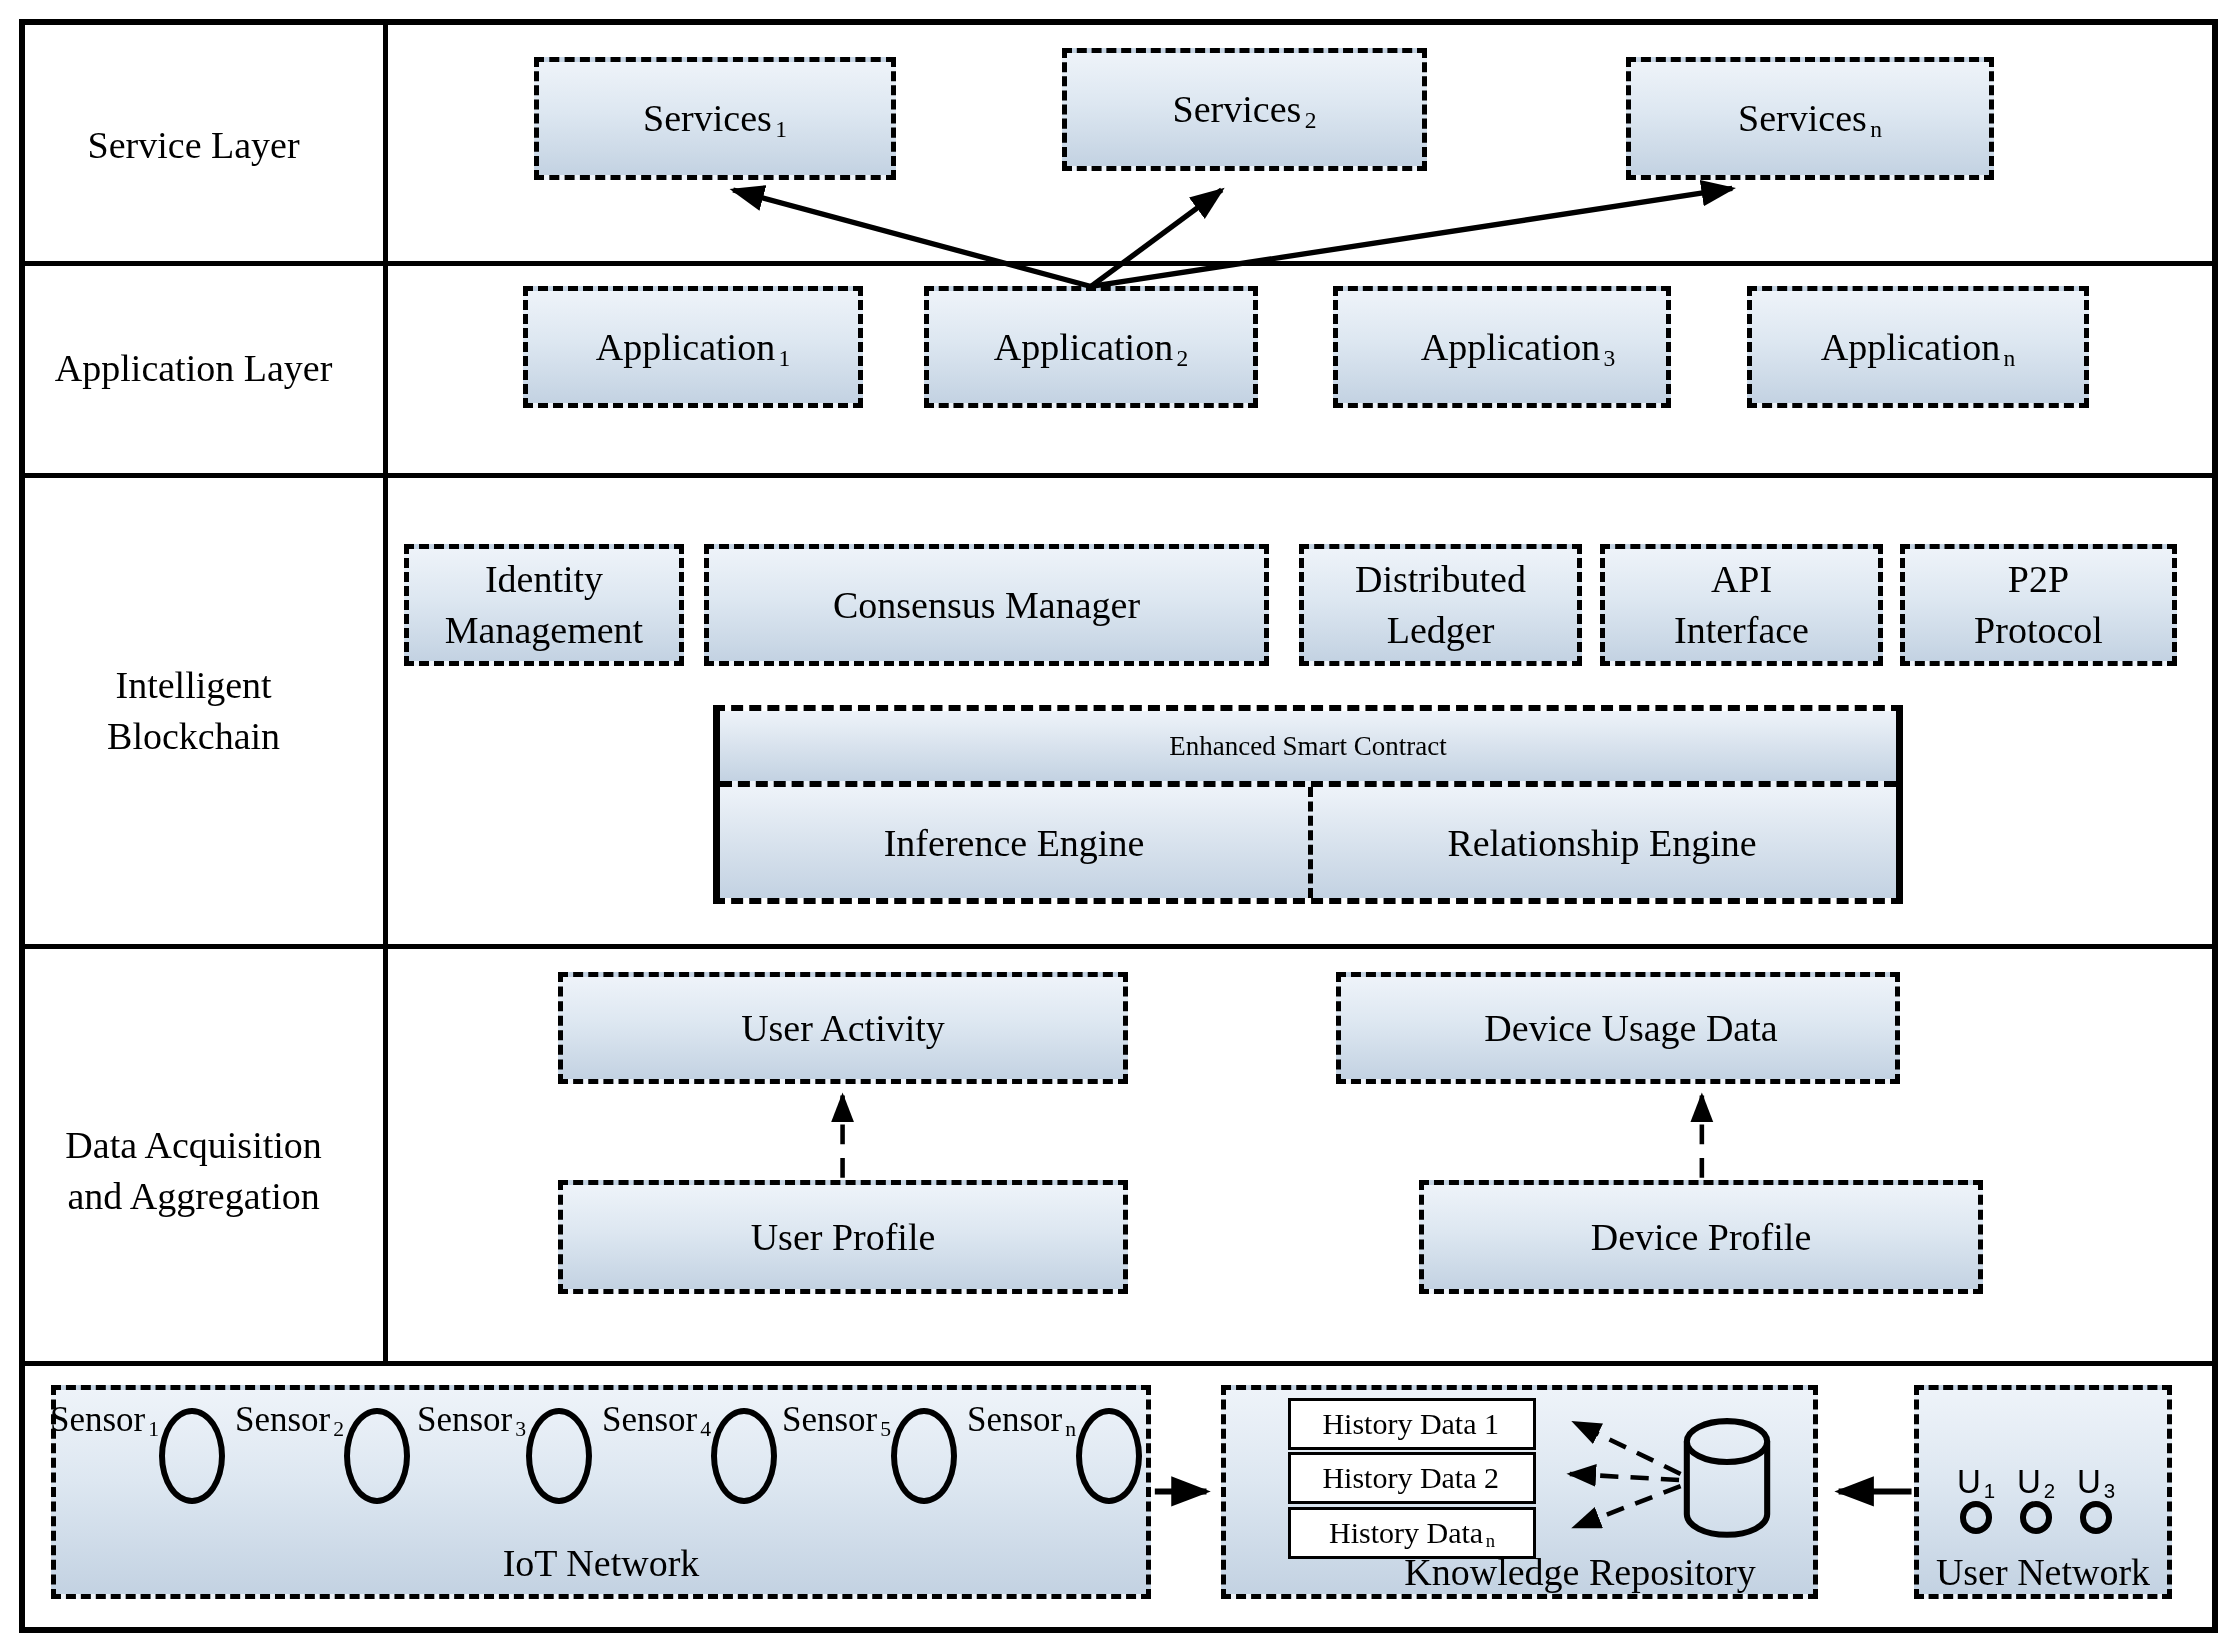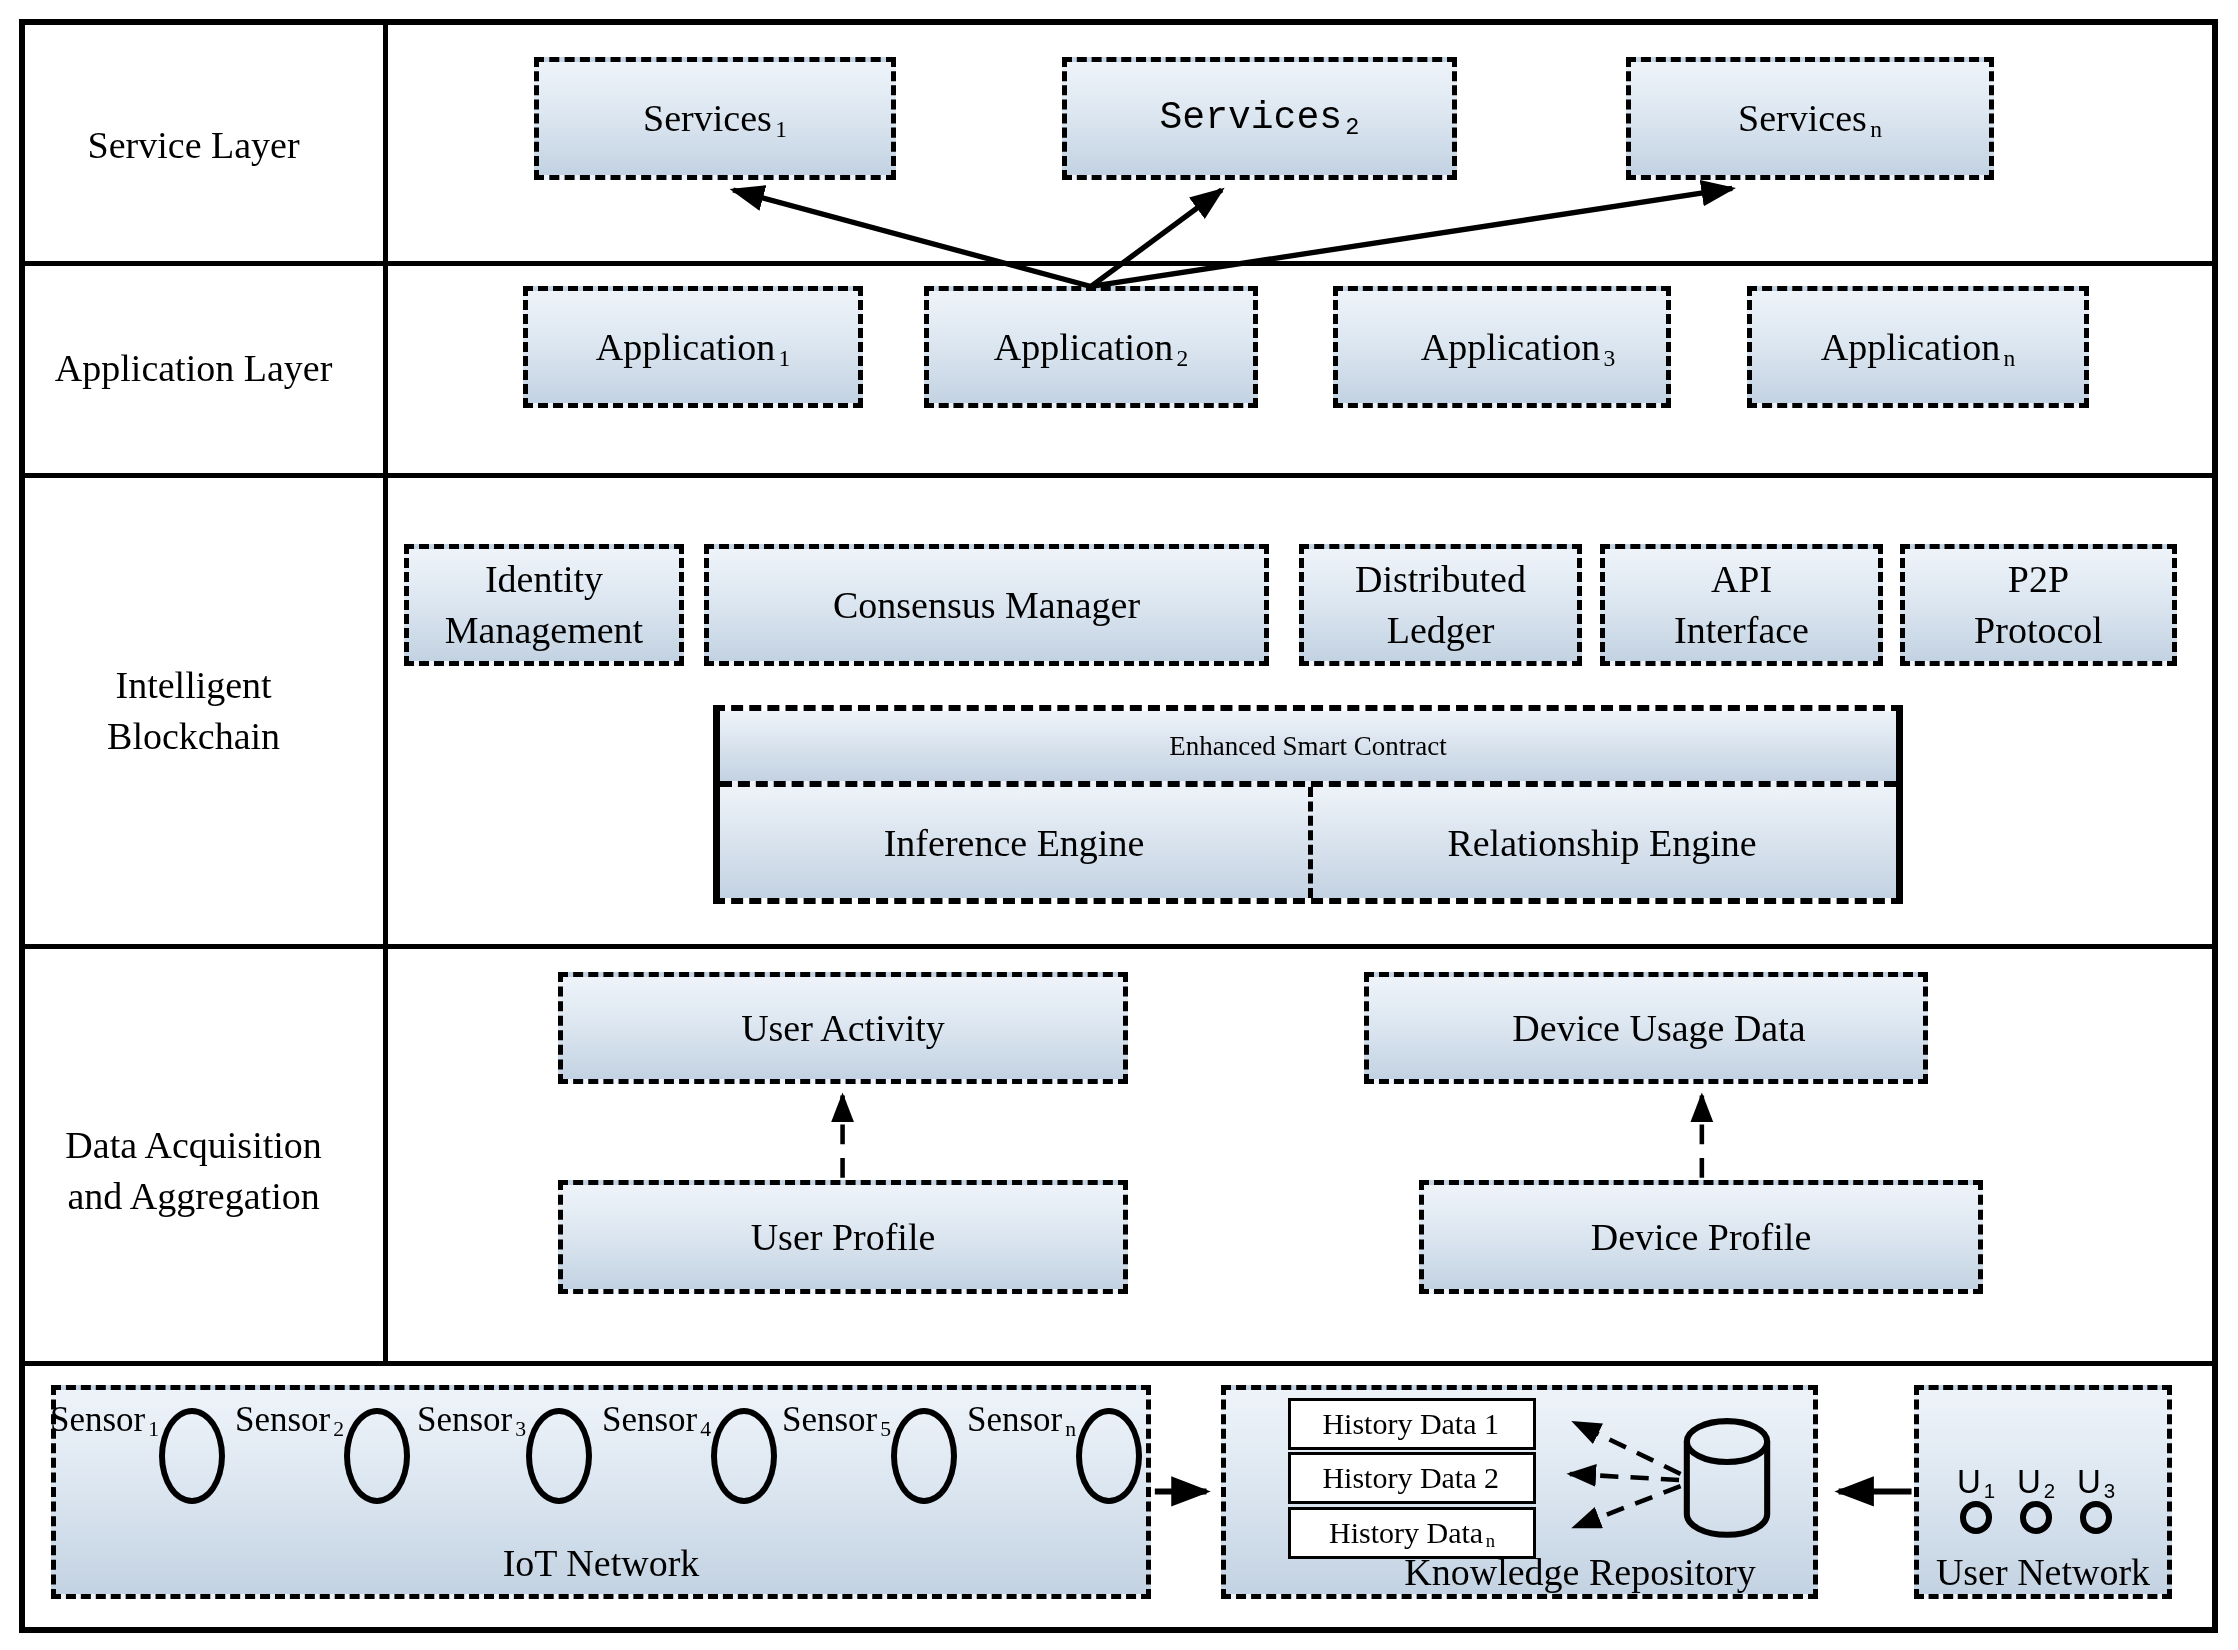--- a/index.html
+++ b/index.html
@@ -122,21 +122,21 @@
   <div class="abs rowlabel" style="left:26.6px;top:608px;width:334px;height:205px;">
     <span style="max-width:228px;">Intelligent Blockchain</span>
   </div>
   <div class="abs rowlabel" style="left:26.6px;top:1052px;width:334px;height:205px;">
     <span style="max-width:304px;margin-top:32px;">Data Acquisition and Aggregation</span>
   </div>
 
   <div class="abs gbox" style="left:534px;top:57px;width:362px;height:123px;">
     <span><span>Services</span><span class="sub">1</span></span>
   </div>
-  <div class="abs gbox" style="left:1062px;top:57px;width:395px;height:123px;font-family:Liberation Mono, monospace;">
+  <div class="abs gbox" style="left:1062px;top:48px;width:365px;height:123px;">
     <span><span>Services</span><span class="sub">2</span></span>
   </div>
   <div class="abs gbox" style="left:1626px;top:57px;width:368px;height:123px;">
     <span><span>Services</span><span class="sub">n</span></span>
   </div>
 
   <div class="abs gbox" style="left:523px;top:286px;width:340px;height:122px;">
     <span><span>Application</span><span class="sub">1</span></span>
   </div>
   <div class="abs gbox" style="left:924px;top:286px;width:334px;height:122px;">
@@ -176,21 +176,21 @@
       <div class="engine">
         <span>Relationship Engine</span>
       </div>
       <div class="engine-divider"></div>
     </div>
   </div>
 
   <div class="abs gbox" style="left:558px;top:972px;width:570px;height:112px;">
     <span>User Activity</span>
   </div>
-  <div class="abs gbox" style="left:1364px;top:972px;width:564px;height:112px;padding-left:26px;">
+  <div class="abs gbox" style="left:1336px;top:972px;width:564px;height:112px;padding-left:26px;">
     <span>Device Usage Data</span>
   </div>
   <div class="abs gbox" style="left:558px;top:1180px;width:570px;height:114px;">
     <span>User Profile</span>
   </div>
   <div class="abs gbox" style="left:1419px;top:1180px;width:564px;height:114px;">
     <span>Device Profile</span>
   </div>
 
   <div class="abs gbox" style="left:51px;top:1385px;width:1100px;height:214px;"></div>

